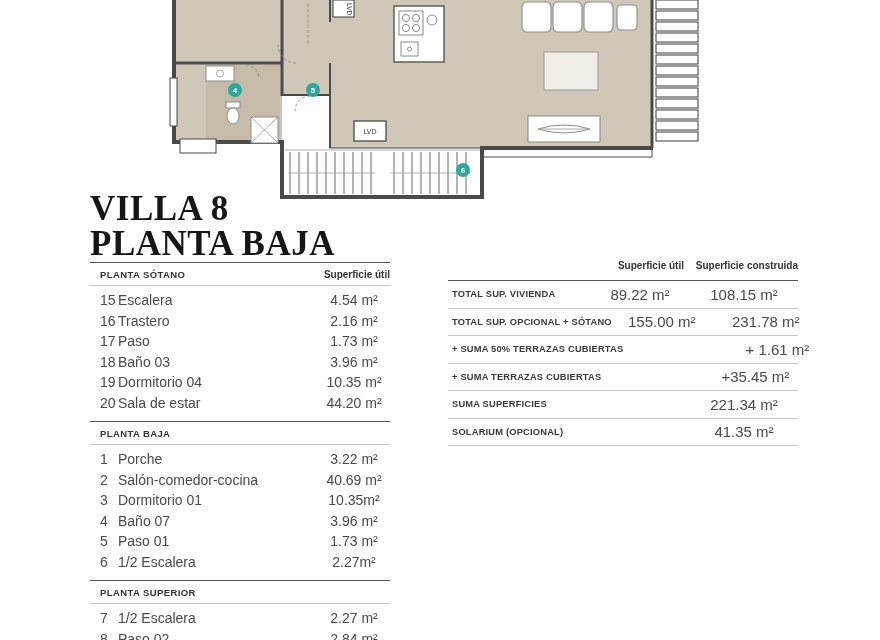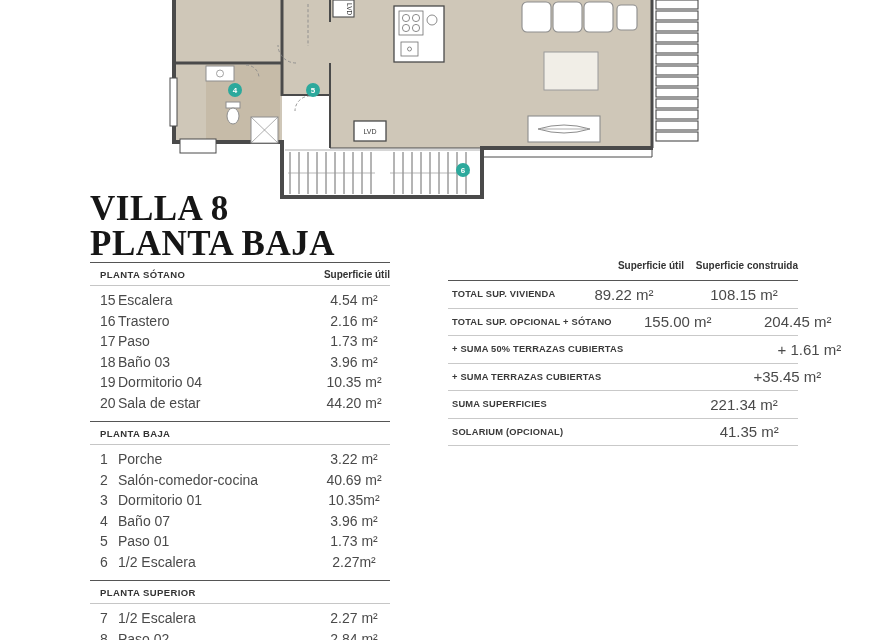--- a/index.html
+++ b/index.html
@@ -36,21 +36,21 @@
   .lval{text-align:center;}
   
   .rtable{position:absolute;left:448px;top:260px;width:350px;}
   .rhead{
     display:grid;grid-template-columns:1fr 88px 108px;column-gap:6px;
     padding-bottom:9px;border-bottom:1.5px solid #555;
     font-weight:bold;font-size:10px;color:#333;
   }
   .rhead span{text-align:right;white-space:nowrap;}
   .rrow{
-    display:grid;grid-template-columns:1fr 88px 108px;column-gap:22px;
+    display:grid;grid-template-columns:1fr 88px 108px;column-gap:6px;
     min-height:26.5px;align-items:center;border-bottom:1px solid #c9c9c9;
   }
   .rlabel{font-weight:bold;font-size:9.3px;letter-spacing:0.2px;color:#3a3a3a;padding-left:4px;white-space:nowrap;}
   .rutil,.rcons{text-align:center;font-size:15px;color:#4a4a4a;white-space:nowrap;}
 </style>
 </head>
 <body>
 
 <div class="plan">
   <svg width="560" height="200" viewBox="0 0 560 200">
@@ -289,21 +289,21 @@
   </div>
 
   <div class="rrow">
     <span class="rlabel">TOTAL SUP. VIVIENDA</span>
     <span class="rutil">89.22 m²</span>
     <span class="rcons">108.15 m²</span>
   </div>
   <div class="rrow">
     <span class="rlabel">TOTAL SUP. OPCIONAL + SÓTANO</span>
     <span class="rutil">155.00 m²</span>
-    <span class="rcons">204.45 m²</span>
+    <span class="rcons">231.78 m²</span>
   </div>
   <div class="rrow">
     <span class="rlabel">+ SUMA 50% TERRAZAS CUBIERTAS</span>
     <span class="rutil"></span>
     <span class="rcons">+ 1.61 m²</span>
   </div>
   <div class="rrow">
     <span class="rlabel">+ SUMA TERRAZAS CUBIERTAS</span>
     <span class="rutil"></span>
     <span class="rcons">+35.45 m²</span>

